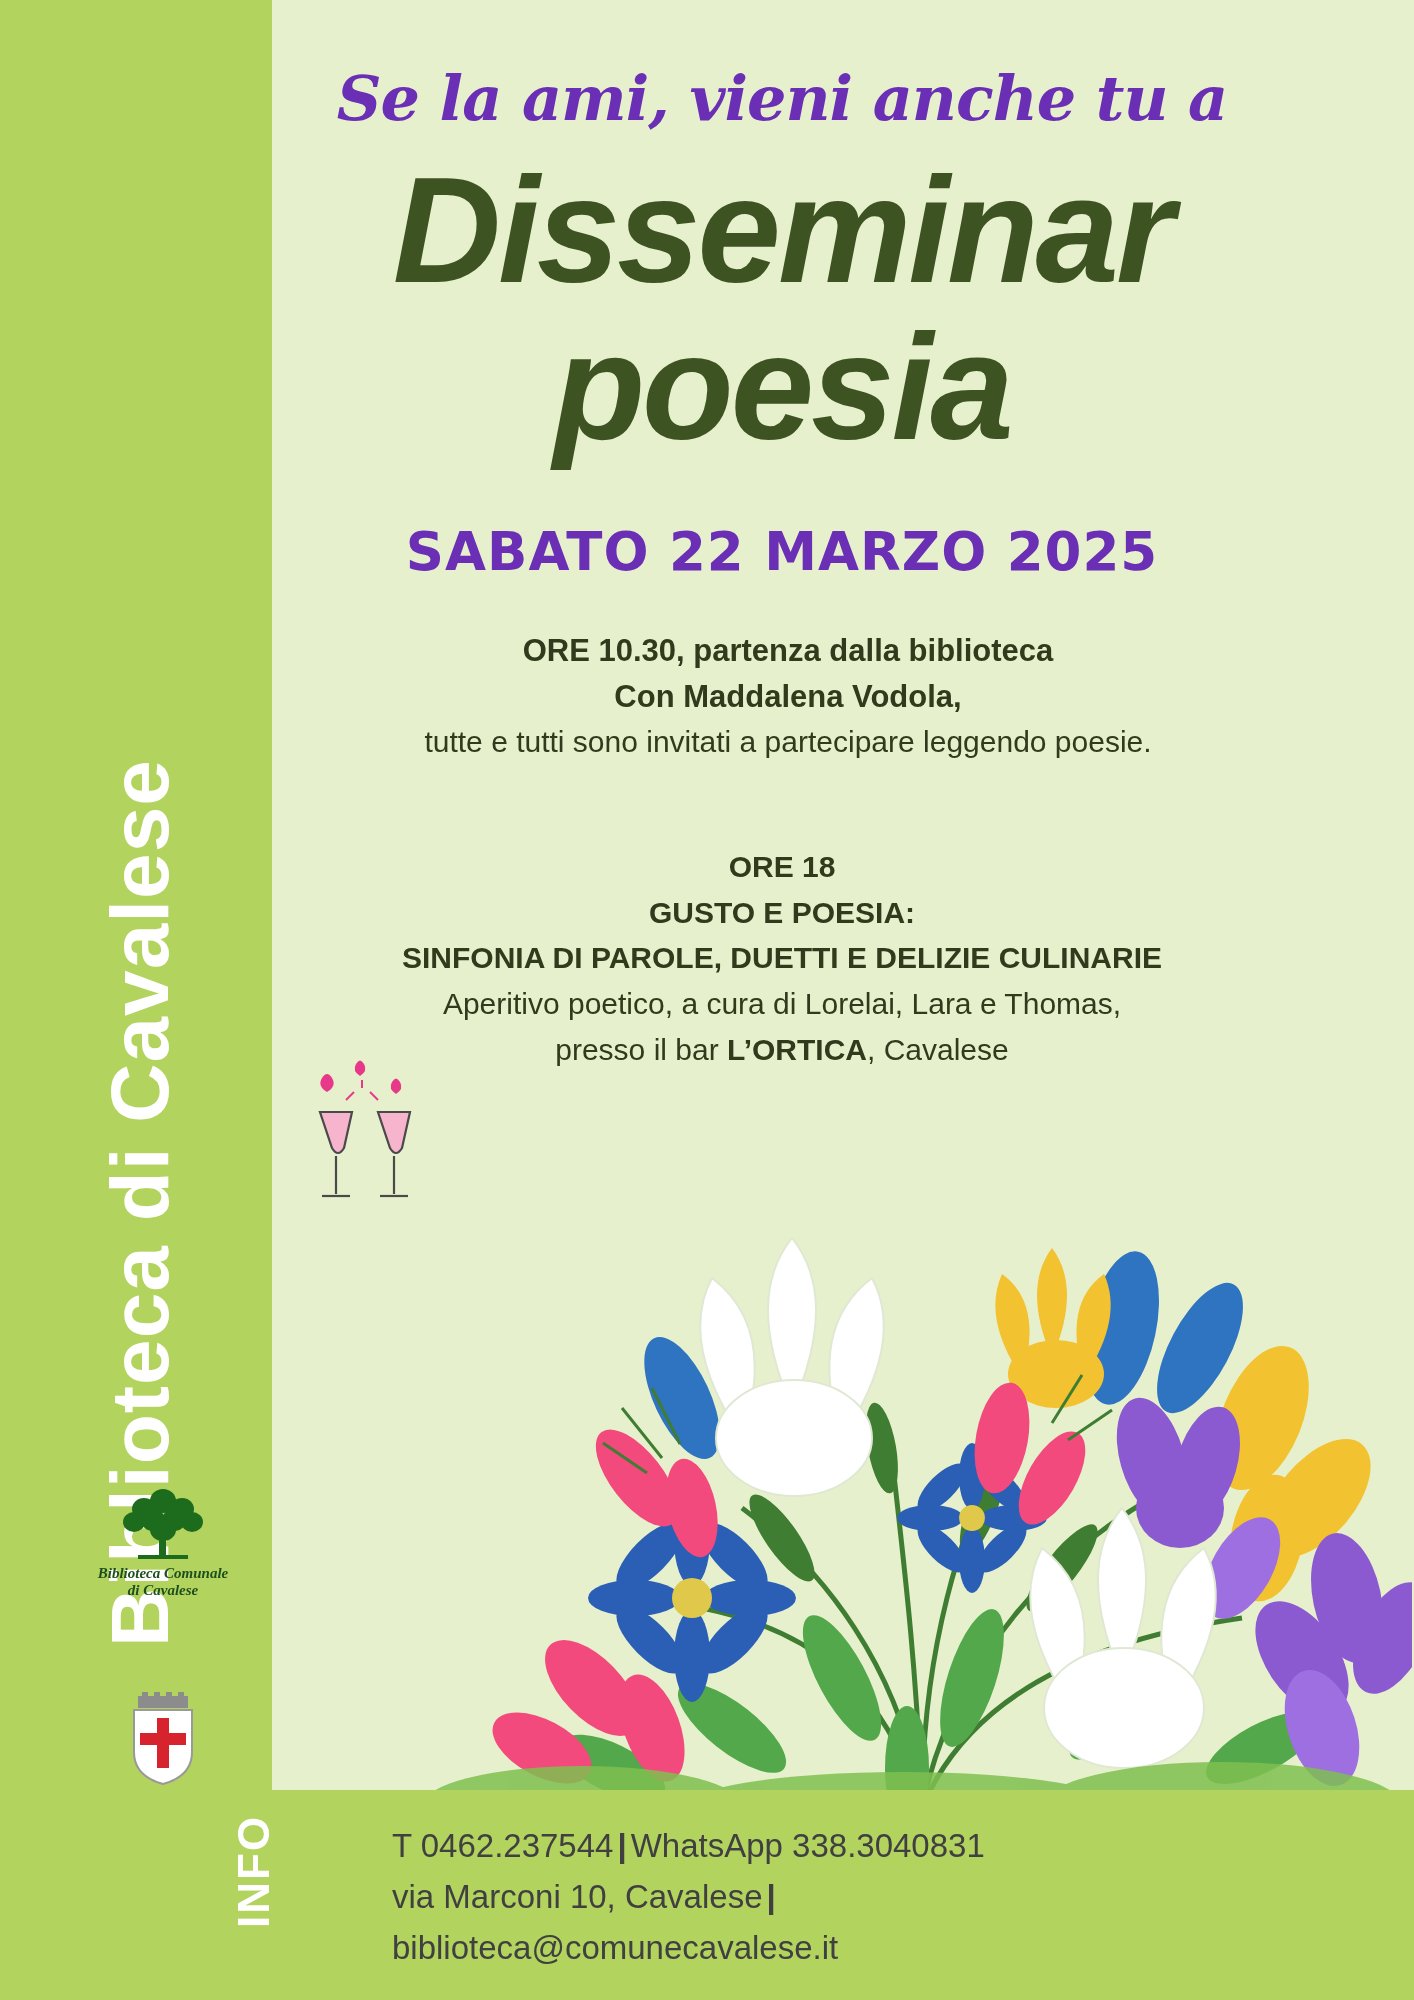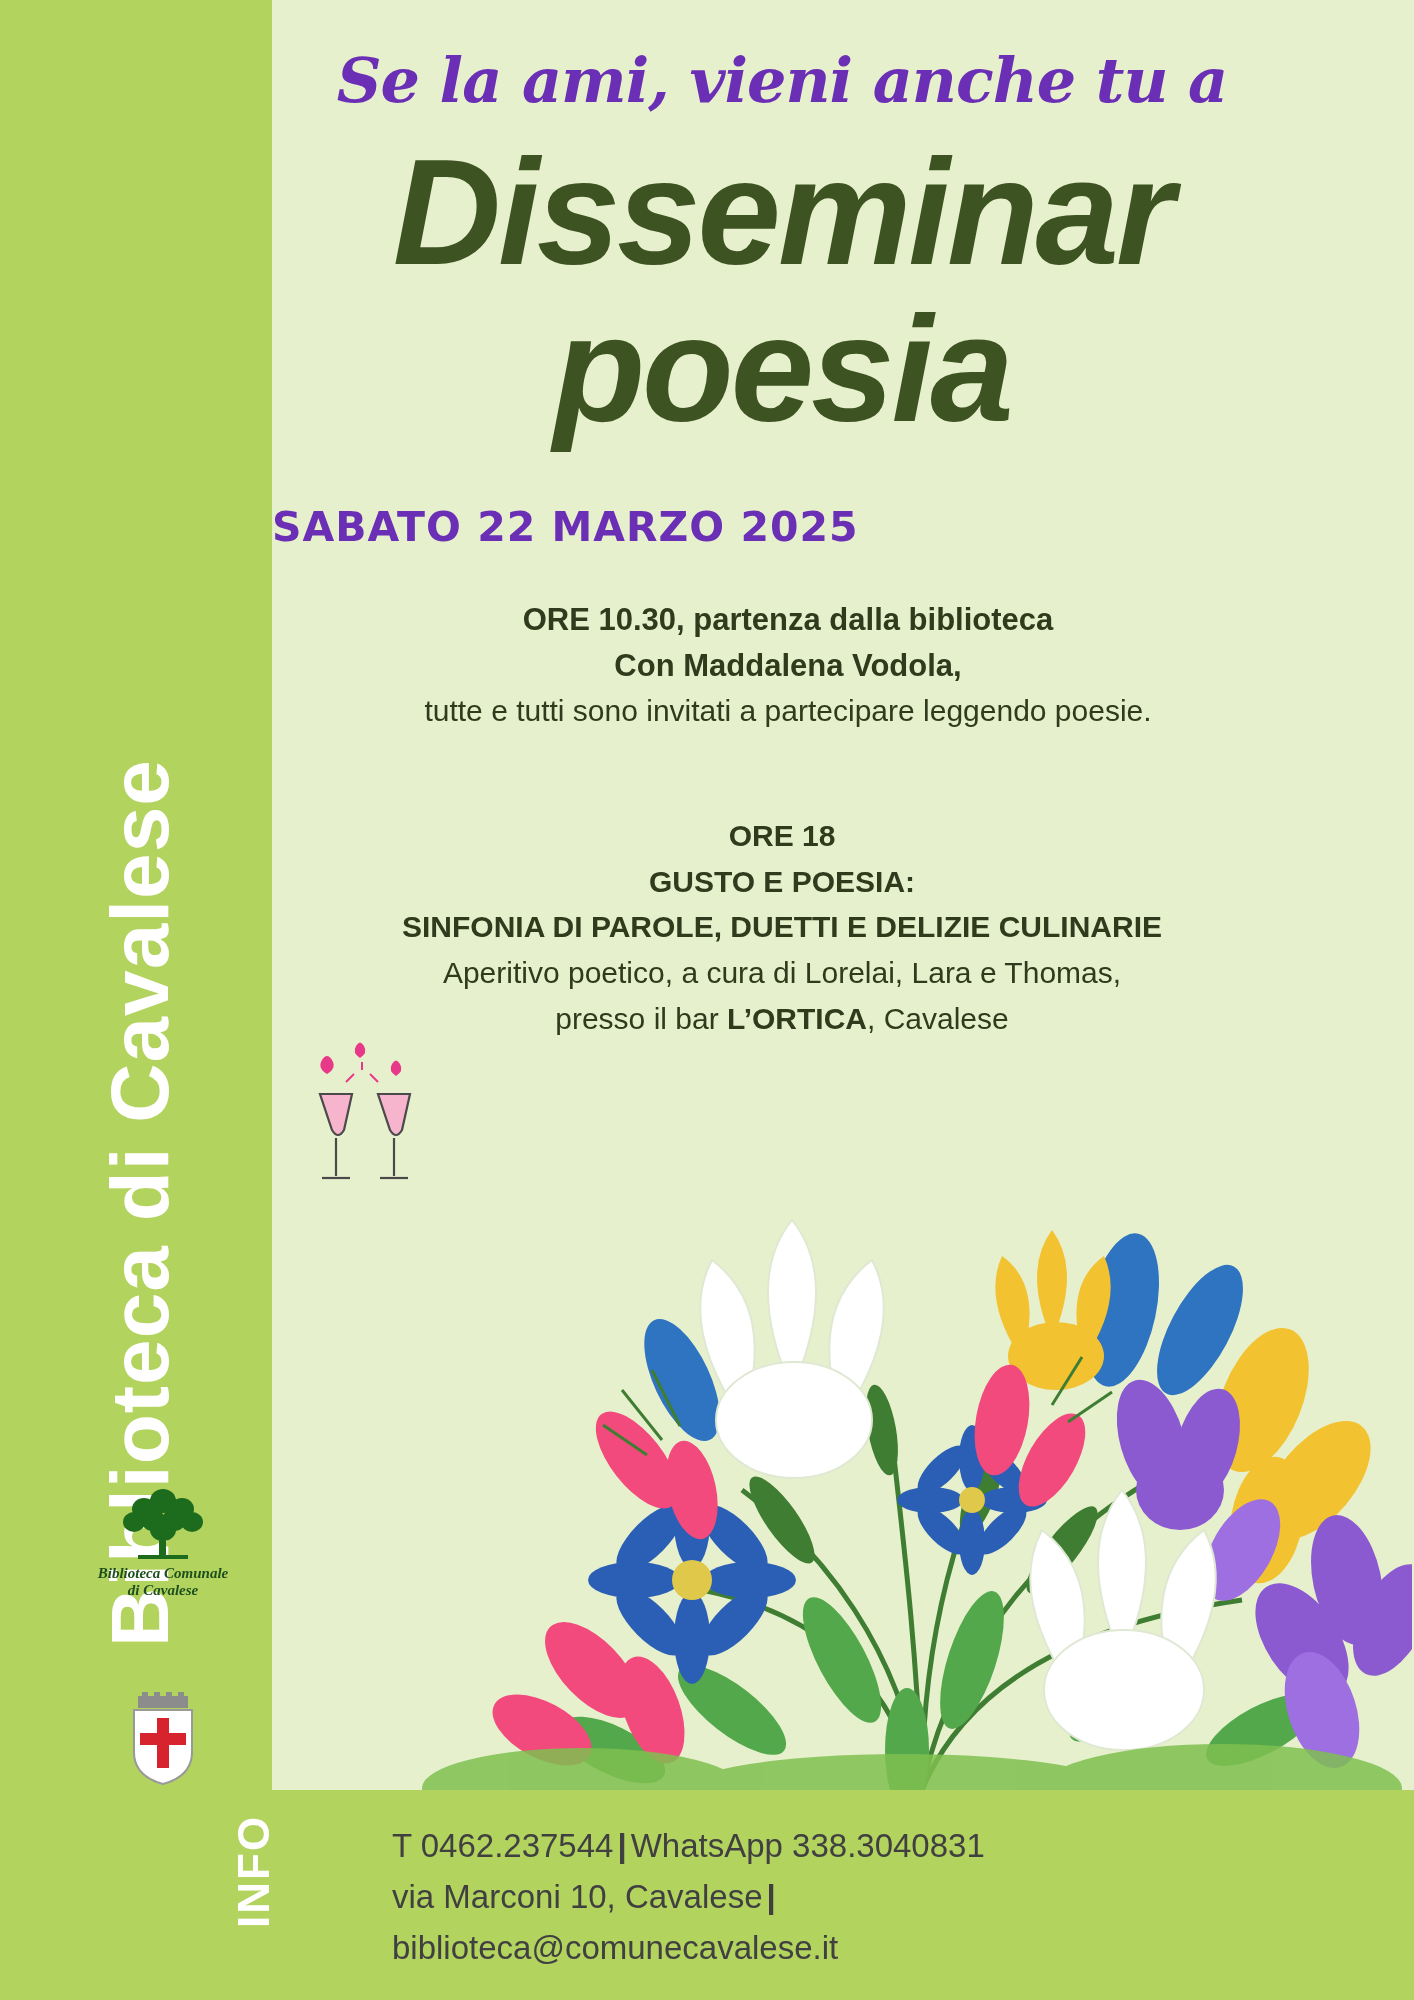--- a/index.html
+++ b/index.html
@@ -84,21 +84,21 @@
     font-size: 11px;
     font-weight: bold;
     color: #e8388a;
     line-height: 1.1;
     text-align: left;
   }
   
   .content {
     position: absolute;
     left: 272px;
-    top: 0;
+    top: 18px;
     width: 1020px;
     height: 1790px;
   }
   .headline-top {
     text-align: center;
     color: #6a2fb5;
     font-family: "DejaVu Serif", serif;
     font-style: italic;
     font-weight: bold;
     font-size: 62px;
@@ -114,23 +114,23 @@
     font-size: 150px;
     line-height: 0.98;
     margin-top: 22px;
     letter-spacing: -3px;
   }
   .headline-main .line2 {
     display: block;
     margin-top: 10px;
   }
   .date-line {
-    text-align: left;
+    text-align: center;
     color: #6a2fb5;
-    font-size: 41px;
+    font-size: 53px;
     font-weight: bold;
     letter-spacing: 1px;
     margin-top: 60px;
     font-family: "DejaVu Sans", sans-serif;
   }
   .block1 {
     text-align: center;
     color: #2f3b1c;
     margin-top: 46px;
     line-height: 1.48;

